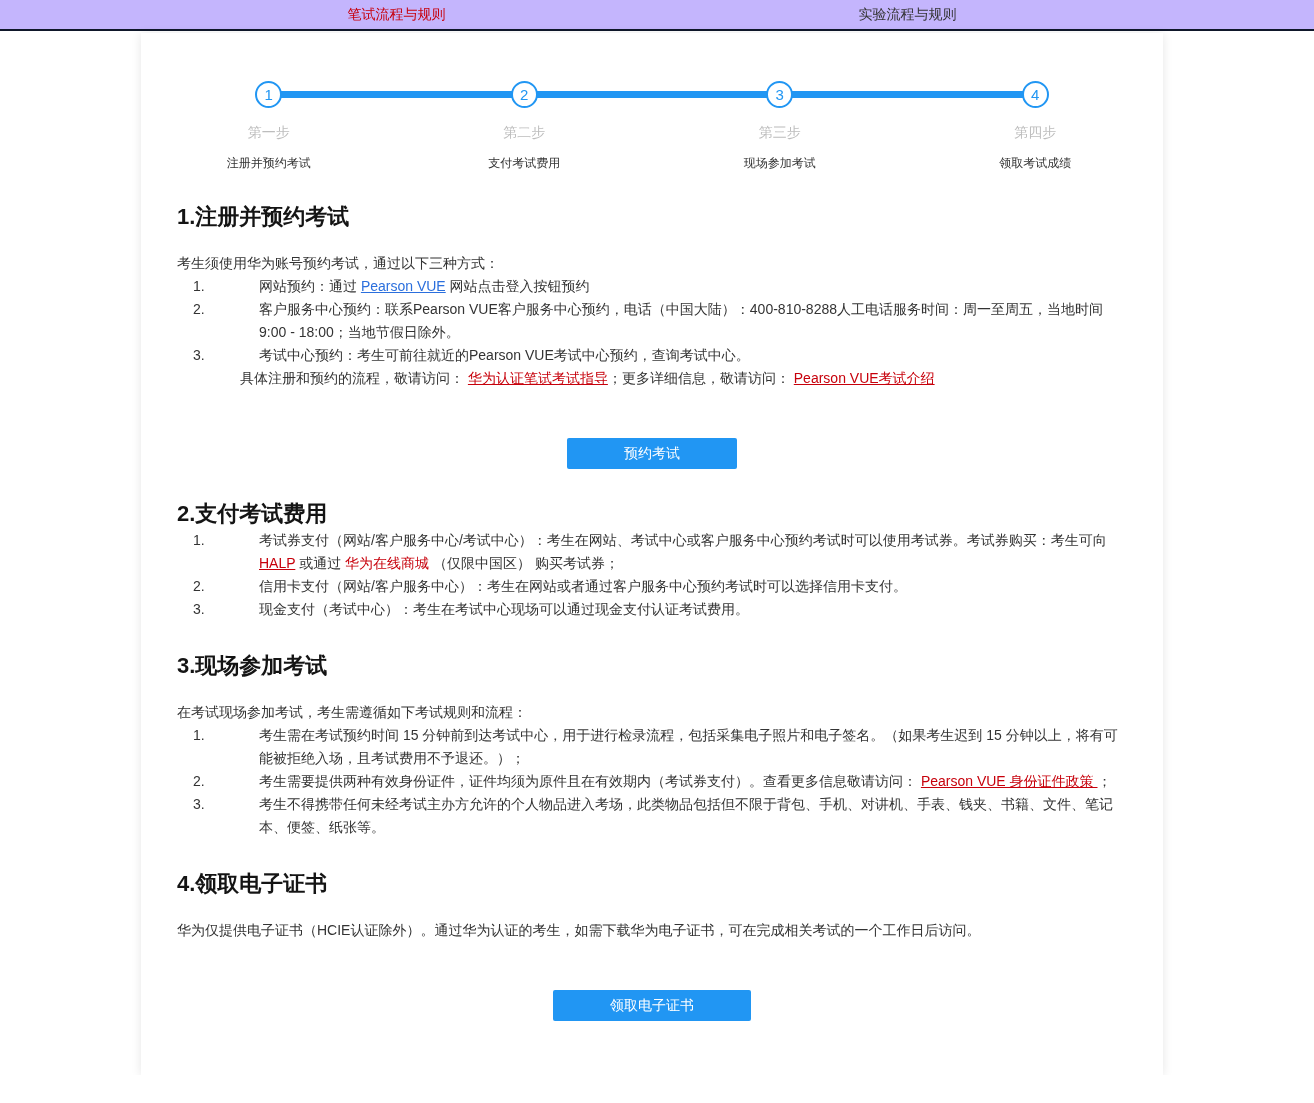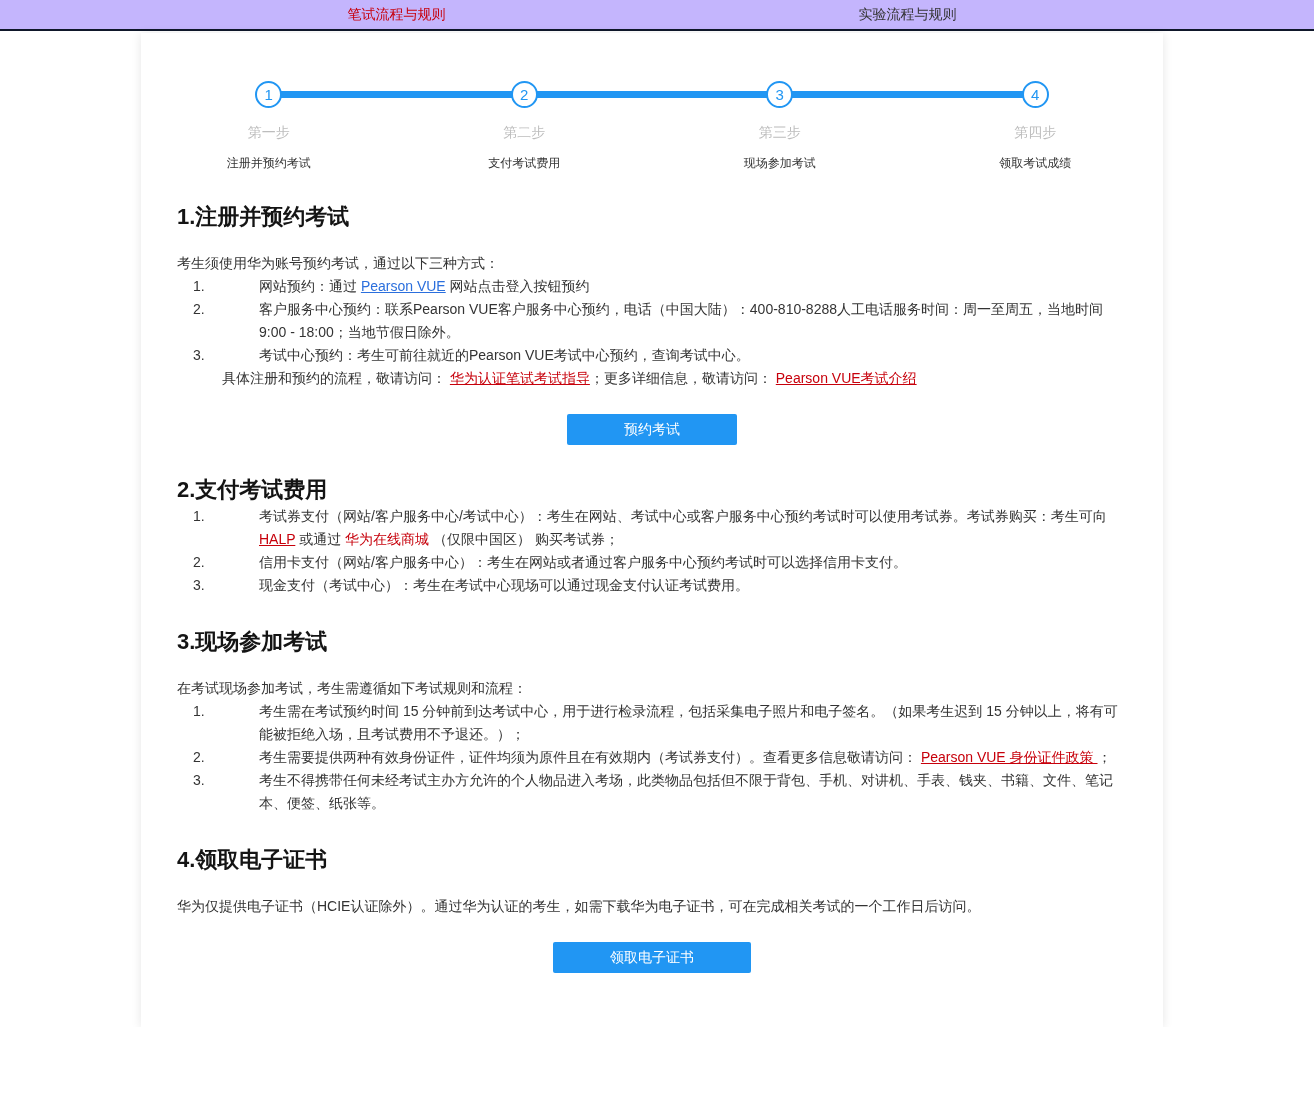--- a/index.html
+++ b/index.html
@@ -30,30 +30,30 @@
 
   
   .content { padding:0 36px; }
   .sec-heading { margin-top:30px; font-size:22px; font-weight:bold; color:#141414; }
   .intro, .list, .note { font-size:14px; color:#333; line-height:23px; }
   .intro { margin-top:20px; }
   .li { display:flex; }
   .li .num { flex:none; width:22px; margin-left:16px; }
   .li .body { flex:1;margin-left:44px; }
   .note.indent-1 { margin-left:18px; }
-  .note.indent-2 { margin-left:45px; }
+  .note.indent-2 { margin-left:63px; }
 
   .seg.plain { color:#333; }
   .seg.red-text { color:var(--red,#c7000b); text-decoration:none; }
   .seg.blue-link { color:var(--linkblue,#2b6fdd); text-decoration:underline; cursor:pointer; }
   .seg.red-link { color:var(--red,#c7000b); text-decoration:underline; cursor:pointer; }
   .seg.red-plain-link { color:var(--red,#c7000b); text-decoration:none; cursor:pointer; }
   a.seg { }
 
-  .btn-row { text-align:center; margin-top:24px; }
+  .btn-row { text-align:center; margin-top:48px; }
   .primary-btn { background:var(--blue,#2196f3); color:#fff; border:none; height:31px;
                  padding:0 57px; font-size:14px; cursor:pointer; border-radius:2px;
                  font-family:"Liberation Sans","DejaVu Sans",sans-serif; }
 </style>
 </head>
 <body>
 
 <div class="topbar">
   <div class="topbar-inner">
     <div class="tab active">笔试流程与规则</div>

